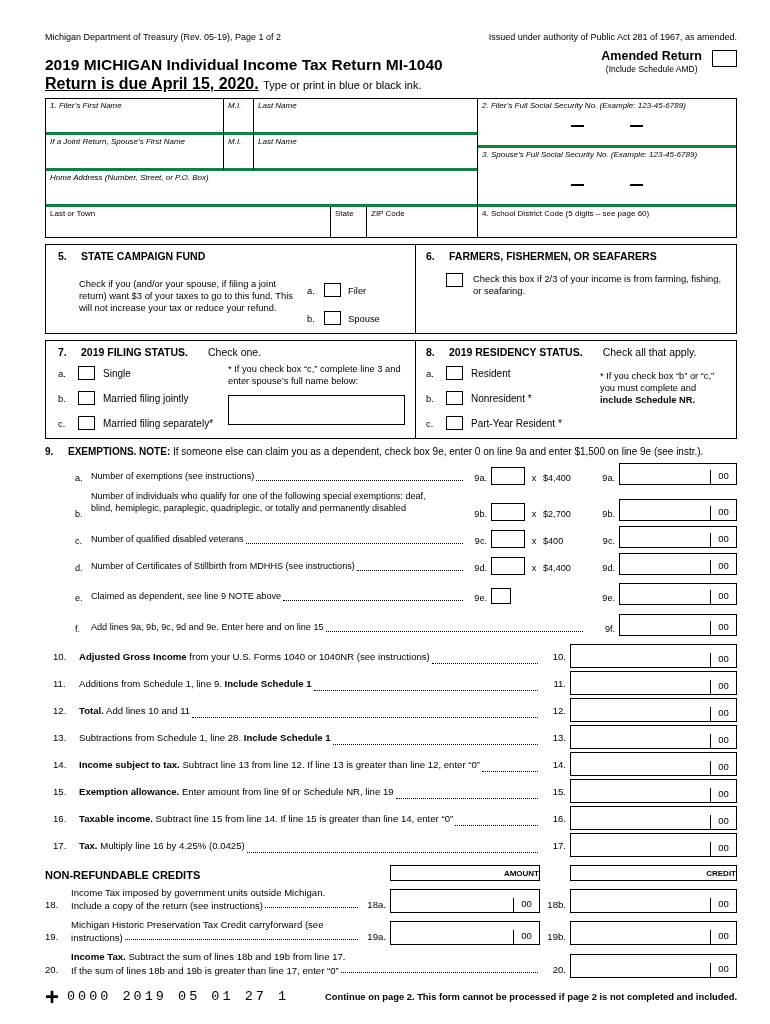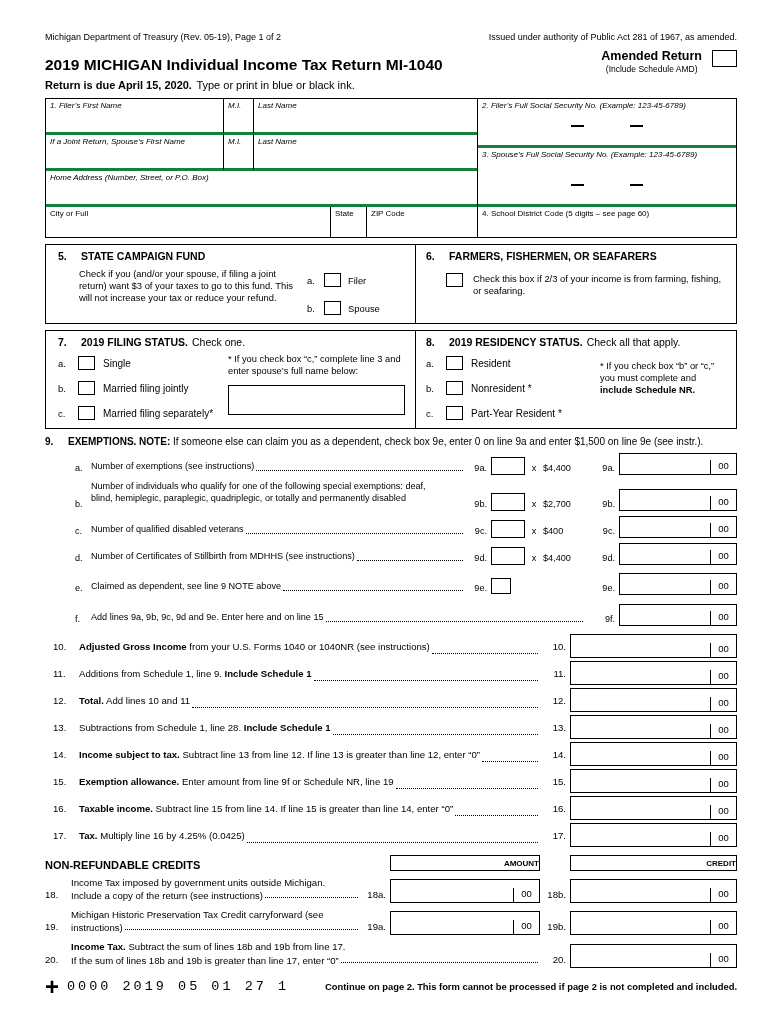--- a/index.html
+++ b/index.html
@@ -10,21 +10,21 @@
   .titlerow{display:flex;justify-content:space-between;margin-top:7px;}
   .title{font-size:15.5px;font-weight:bold;padding-top:7px;}
   .amended-top{display:flex;align-items:flex-start;gap:10px;}
   .amended-col{display:flex;flex-direction:column;align-items:center;}
   .amended-label{font-size:12.5px;font-weight:bold;}
   .amended-sub{font-size:8.5px;margin-top:1px;}
   .cbx{border:1.2px solid #000;background:#fff;flex:none;display:inline-block;}
   .cbx-lg{width:25px;height:17px;margin-top:1px;}
   .cbx-md{width:17px;height:14px;}
   .duerow{margin-top:1px;}
-  .due-bold{font-size:11px;font-weight:bold;}
+  .due-bold{font-size:16px;font-weight:bold;text-decoration:underline;}
   .due-rest{font-size:11px;}
   
   .idtable{display:flex;border:1px solid #000;margin-top:5px;}
   .id-left{flex:1;display:flex;flex-direction:column;}
   .id-right{width:259px;border-left:1px solid #000;display:flex;flex-direction:column;}
   .idrow{display:flex;}
   .idcell,.ssncell{padding:2px 4px;font-size:8px;line-height:1.2;}
   .br{border-right:1px solid #000;}
   .bb{border-bottom:3px solid #15803d;font-style:italic;}
   .h36{height:36px;}.h30{height:30px;}
@@ -35,22 +35,22 @@
   .ssn-dash{width:13px;border-top:2px solid #000;}
   .ssn3 .ssn-dashes{margin-top:24px;}
   
   .secbox{display:flex;border:1px solid #000;}
   .m6{margin-top:6px;}
   .secL{width:370px;border-right:1px solid #000;padding:5px 10px 8px 12px;}
   .secR{flex:1;padding:5px 8px 8px 10px;}
   .sechead{display:flex;gap:9px;font-size:10.5px;}
   .secnum{font-weight:bold;width:14px;flex:none;}
   .sectitle{font-weight:bold;}
-  .secsub{font-weight:normal;margin-left:4px;text-align:center;}
-  .sec5body{display:flex;margin-top:6px;}
+  .secsub{font-weight:normal;margin-left:20px;text-align:center;}
+  .sec5body{display:flex;margin-top:16px;}
   .sec5text{width:214px;margin-left:21px;font-size:9.4px;line-height:1.3;}
   .sec5opts{display:flex;flex-direction:column;gap:14px;margin-left:14px;margin-top:5px;}
   .opt{display:flex;align-items:center;gap:7px;font-size:9.4px;}
   .optletter{width:10px;}
   .sec6body{display:flex;gap:10px;margin:11px 2px 0 20px;font-size:9.4px;line-height:1.32;align-items:flex-start;}
   .sec6text{width:252px;}
   .statusbody{display:flex;}
   .statusopts{display:flex;flex-direction:column;gap:11px;margin-top:8px;}
   .statusopt{display:flex;align-items:center;gap:8px;font-size:10px;}
   .stletter{width:12px;font-size:9.5px;}
@@ -143,21 +143,21 @@
       </div>
       <div class="idrow">
         <div class="idcell h36 f1 br bb"><span>If a Joint Return, Spouse’s First Name</span></div>
         <div class="idcell h36 w30 br bb"><span>M.I.</span></div>
         <div class="idcell h36 w223 bb"><span>Last Name</span></div>
       </div>
       <div class="idrow">
         <div class="idcell h36 f1 bb"><span>Home Address (Number, Street, or P.O. Box)</span></div>
       </div>
       <div class="idrow">
-        <div class="idcell h30 f1 br"><span>City or Full</span></div>
+        <div class="idcell h30 f1 br"><span>Last or Town</span></div>
         <div class="idcell h30 w36 br"><span>State</span></div>
         <div class="idcell h30 w110"><span>ZIP Code</span></div>
       </div>
     </div>
     <div class="id-right">
       <div class="ssncell ssn2 bb">
         <span>2. Filer’s Full Social Security No. (Example: 123-45-6789)</span>
         <div class="ssn-dashes">
             <span class="ssn-dash"></span>
             <span class="ssn-dash"></span>

